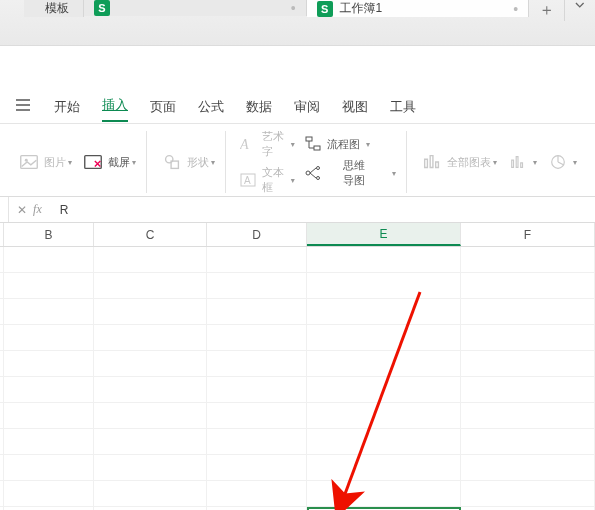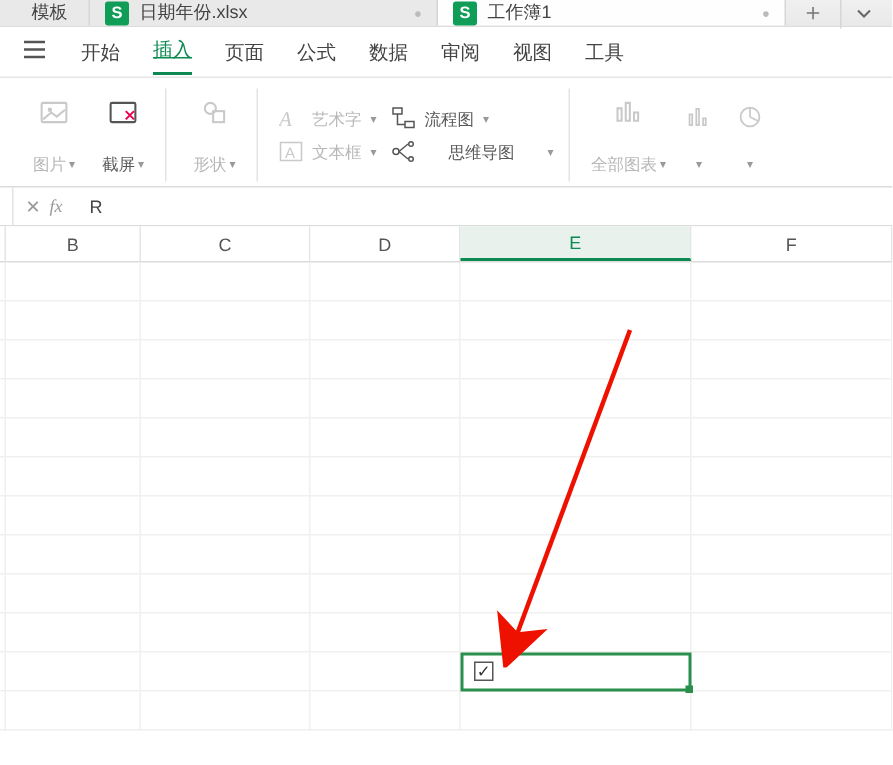--- a/index.html
+++ b/index.html
@@ -8,25 +8,26 @@
     font-size: 12px;
     background: #fff;
     width: 595px;
     height: 510px;
     overflow: hidden;
     color: #333;
   }
 
   
   .tabbar {
-    height: 18px;
+    height: 46px;
     background: linear-gradient(#f0f0f0,#e9e9e9);
     display: flex;
-    align-items: center;
+    align-items: flex-start;
     border-bottom: 1px solid #dcdcdc;
+    padding-left: 24px;
   }
   .tab {
     display: flex;
     align-items: center;
     padding: 0 10px;
     border-right: 1px solid #d6d6d6;
     gap: 7px;
     cursor: default;
     min-width: 60px;
   }
@@ -46,20 +47,21 @@
   
   .menubar {
     height: 34px;
     display:flex;
     align-items:center;
     gap: 22px;
     padding: 0 14px;
     border-bottom: 1px solid #e5e5e5;
     font-size: 13px;
     color:#444;
+    margin-top:44px;
   }
   .menubar .hamb svg { width:18px; height:18px; }
   .menubar .mitem { cursor: default; padding: 4px 0; }
   .menubar .mitem.active {
     color: #0d8a52; font-weight: 500;
     border-bottom: 2px solid #0d8a52;
     padding-bottom: 6px;
     text-decoration: underline;
   }
 
@@ -75,22 +77,22 @@
   .rgroup {
     display:flex;
     gap: 10px;
     padding: 0 10px;
     border-right: 1px solid #e3e3e3;
     height: 62px;
     align-items:center;
   }
   .rgroup:last-child { border-right:none; }
   .rbtn {
-    display:flex; flex-direction:column; align-items:center;
-    gap:16px; color:#5a5a5a; font-size:11px;
+    display:flex; flex-direction:row; align-items:center;
+    gap:4px; color:#5a5a5a; font-size:11px;
     cursor: default; min-width:36px;
   }
   .rbtn .ico { width:22px; height:22px; display:flex; align-items:center; justify-content:center; }
   .rbtn .lbl { display:flex; align-items:center; gap:2px; white-space:nowrap;}
   .rbtn.gray { color:#b8b8b8; }
   .rbtn.gray svg { opacity:.45; }
   .caret { font-size:8px; color:#999; }
 
   
   .fbar {
@@ -162,21 +164,20 @@
 </style>
 </head>
 <body>
 
 <div class="tabbar">
   <div class="tab first dim">
     <span class="title">模板</span>
   </div>
   <div class="tab dim" style="width:232px">
     <span class="sicon">S</span>
-    <span class="title">日期年份.xlsx</span>
     <span class="dot">•</span>
   </div>
   <div class="tab active" style="width:232px">
     <span class="sicon">S</span>
     <span class="title">工作簿1</span>
     <span class="dot">•</span>
   </div>
   <div class="tab add">＋</div>
   <div class="tab menu" style="border-right:none">
     <svg width="10" height="10" viewBox="0 0 10 10">

